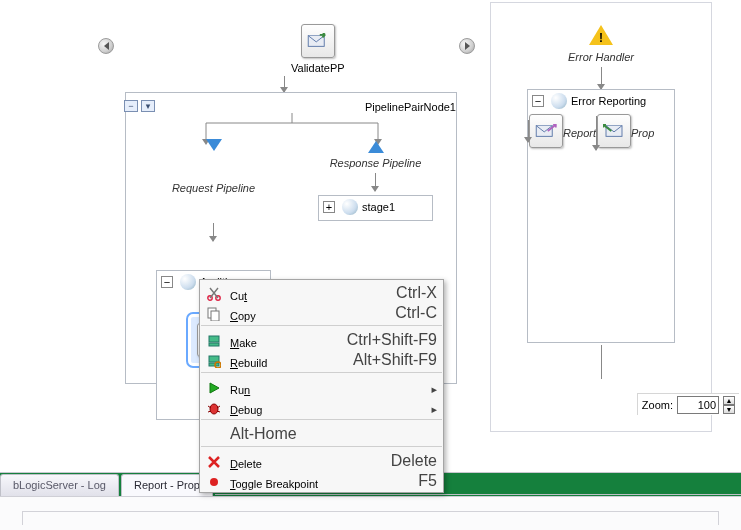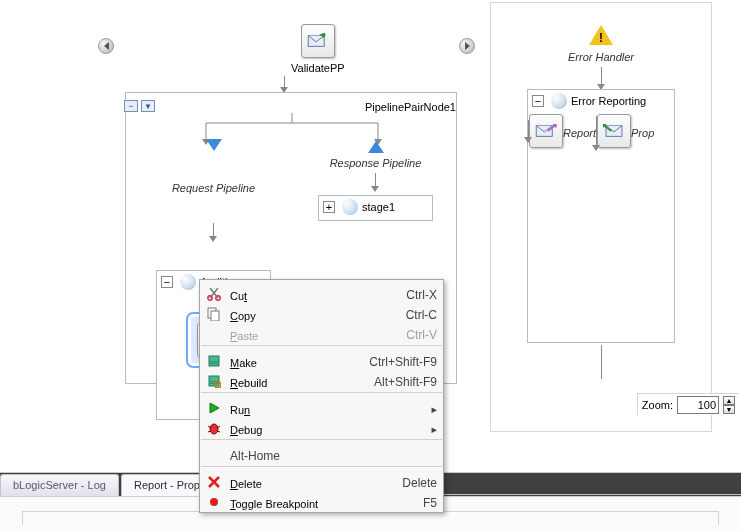--- a/index.html
+++ b/index.html
@@ -32,36 +32,36 @@
 .selected-node { outline:2px solid #6aa9ff; outline-offset:3px; background:#dceaff; }
 
 .warn-triangle { width:0; height:0; border-left:12px solid transparent; border-right:12px solid transparent; border-bottom:20px solid #f5c21b; position:relative; }
 .warn-triangle .bang { position:absolute; top:6px; left:-2px; width:4px; text-align:center; color:#000; font-weight:bold; font-size:12px; }
 
 .zoombar { position:absolute; right:2px; bottom:60px; height:22px; display:flex; align-items:center; background:#fff; border-top:1px solid #d6d6d6; border-left:1px solid #d6d6d6; padding:0 4px; gap:4px;}
 .zoombar input { width:42px; height:18px; font-size:11px; text-align:right; padding-right:2px; border:1px solid #7a7a7a; }
 .spinner { display:flex; flex-direction:column; }
 .spinner div { width:12px; height:9px; border:1px solid #7a7a7a; background:linear-gradient(#fff,#dcdcdc); display:flex; align-items:center; justify-content:center; font-size:7px; }
 
-.tabbar { position:absolute; bottom:34px; left:0; right:0; height:24px; background:#404040; border-top:1px solid #c8c8d0; display:flex; align-items:flex-end; }
+.tabbar { position:absolute; bottom:34px; left:0; right:0; height:24px; background:#15803d; border-top:1px solid #c8c8d0; display:flex; align-items:flex-end; }
 .tab { height:22px; padding:4px 12px; border:1px solid #bfc0c8; border-bottom:none; background:linear-gradient(#f7f7fb,#e1e1ea); color:#595968; border-radius:3px 3px 0 0; margin-right:2px; }
 .tab.active { background:#f9f9fd; color:#2b2b36; }
 .tabbar-fill { flex:1; border-top:1px solid #bfc0c8; height:1px; align-self:flex-start; margin-top:21px;}
 
 .bottom-panel { position:absolute; bottom:0; left:0; right:0; height:34px; background:#fbfbfc; border-top:1px solid #cfcfd6; }
 .bottom-panel .inner { margin:14px 22px 0; height:14px; border:1px solid #d2d2d8; border-bottom:none; }
 
 
 .ctxmenu { position:absolute; background:#f7f7f7; border:1px solid #a5a5a5; box-shadow:2px 2px 5px rgba(0,0,0,.3); padding:2px 0; width:245px; }
 .ctxmenu .row { display:flex; align-items:flex-end; height:20px; padding:0 6px; gap:8px; }
 .ctxmenu .row.disabled { color:#a0a0a0; }
 .ctxmenu .ic { width:16px; height:16px; display:flex; align-items:center; justify-content:center; flex-shrink:0; }
 .ctxmenu .lbl { flex:1; }
 .ctxmenu .lbl u { text-decoration: underline; }
-.ctxmenu .sc { color:#444; font-size:12px; }
+.ctxmenu .sc { color:#444; font-size:16px; }
 .ctxmenu .row.disabled .sc { color:#a0a0a0; }
 .ctxmenu hr { border:none; border-top:1px solid #cfcfcf; margin:3px 1px; }
 .ctxmenu .arrow { color:#444; }
 
 .envelope { fill:#e8ecf4; stroke:#5270a3; stroke-width:1; }
 .env-arrow-r { stroke:#b062bf; stroke-width:2; fill:none; }
 .env-arrow-l { stroke:#3a8a3e; stroke-width:2; fill:none; }
 
 </style>
 </head>
@@ -222,25 +222,20 @@
   <div class="row">
     <span class="ic">
         <svg width="14" height="14" viewBox="0 0 14 14">
           <rect x="1" y="1" width="8" height="10" fill="#fff" stroke="#777"></rect>
           <rect x="4" y="4" width="8" height="10" fill="#fff" stroke="#777"></rect>
         </svg>
       </span>
     <span class="lbl"><u>C</u>opy</span>
       <span class="sc">Ctrl-C</span>
   </div>
-  <div class="row disabled">
-    <span class="ic"></span>
-    <span class="lbl"><u>P</u>aste</span>
-      <span class="sc">Ctrl-V</span>
-  </div>
   <hr>
   <div class="row">
     <span class="ic">
         <svg width="14" height="14" viewBox="0 0 14 14">
           <rect x="2" y="2" width="10" height="6" fill="#4b8" stroke="#276"></rect>
           <rect x="2" y="9" width="10" height="3" fill="#4b8" stroke="#276"></rect>
         </svg>
       </span>
     <span class="lbl"><u>M</u>ake</span>
       <span class="sc">Ctrl+Shift-F9</span>

